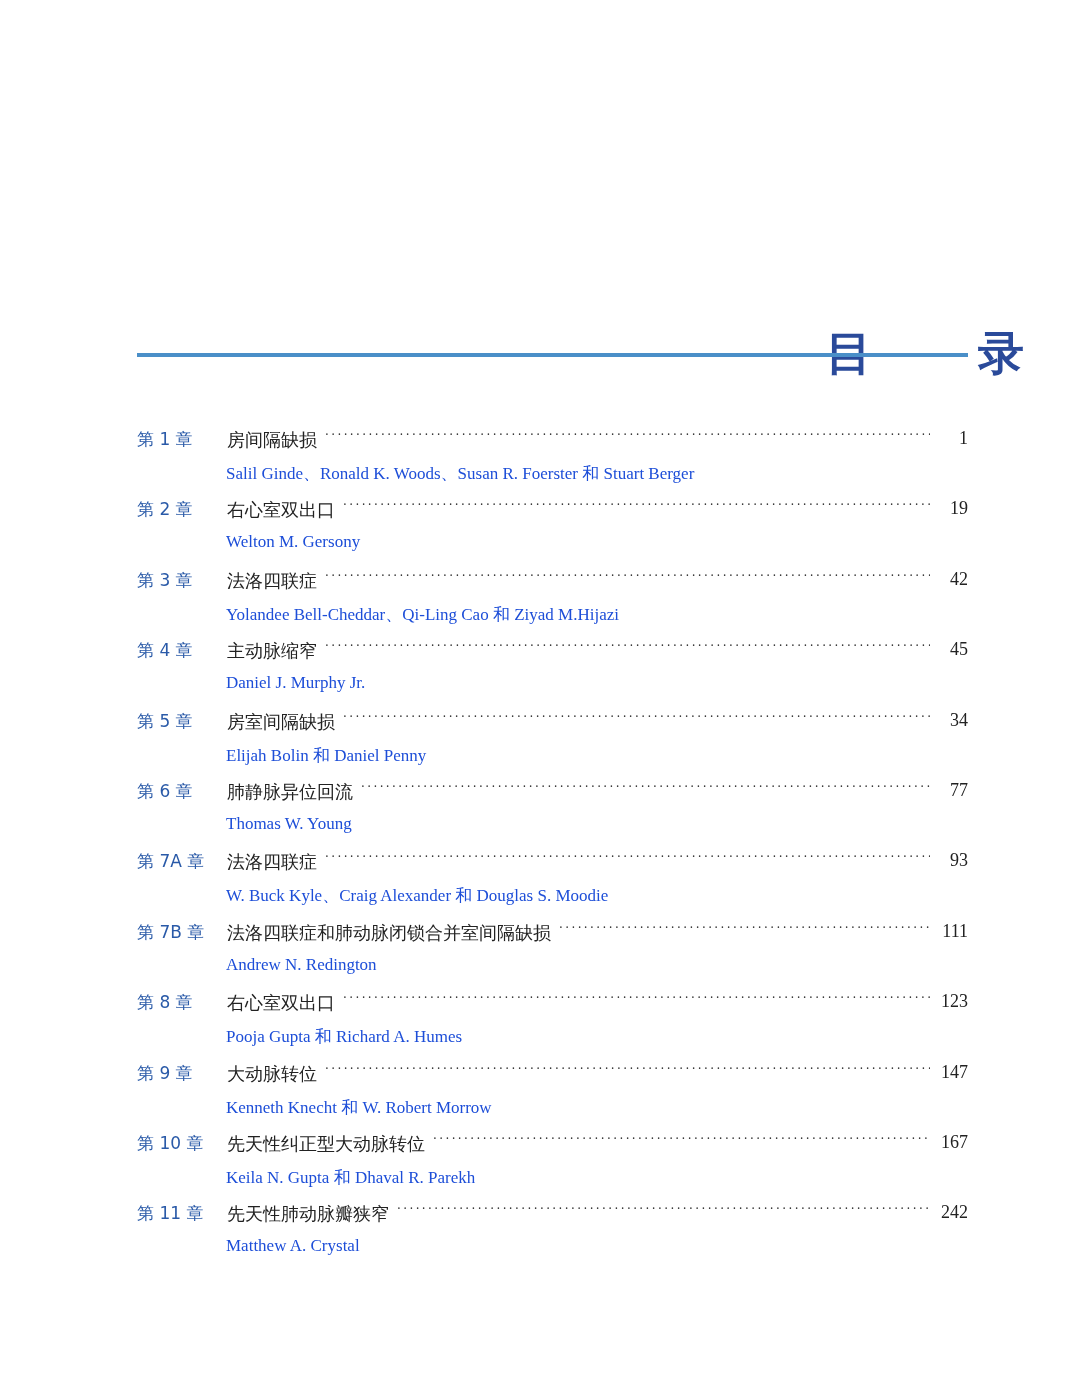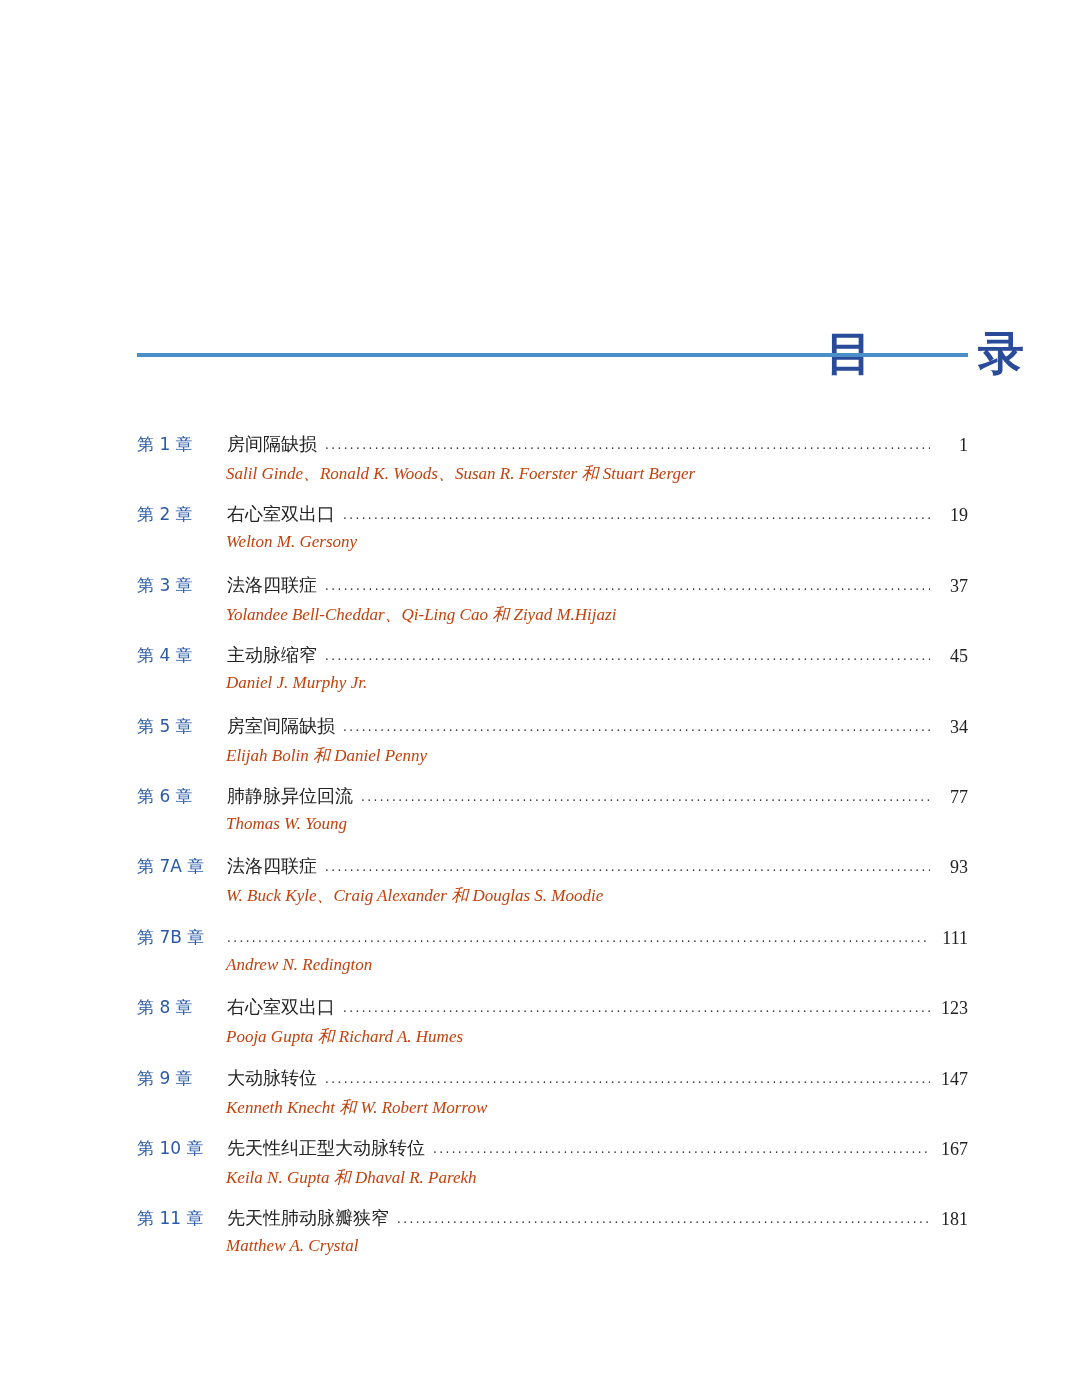--- a/index.html
+++ b/index.html
@@ -10,42 +10,42 @@
       font-size: 46px; color: #2a4a9a; letter-spacing: 45px; line-height: 56px;
       white-space: nowrap;
       margin-top: 41px;
     }
     .rule {
       position: absolute; left: 137px; top: 353px; width: 831px; height: 4px;
       background: #4a8fc8;
     }
     .toc { position: absolute; left: 137px; top: 428px; width: 831px; }
     .entry { height: 70.4px; position: relative; }
-    .line1 { position: absolute; top: 0; left: 0; right: 0; height: 28px; display: flex; align-items: flex-end; }
+    .line1 { position: absolute; top: 0; left: 0; right: 0; height: 28px; display: flex; align-items: flex-start; }
     .chap {
       width: 90px; flex: 0 0 90px; font-family: "DejaVu Sans", sans-serif;
       font-size: 17px; color: #2a5aa8; white-space: nowrap;
     }
     .ctitle {
       font-family: "DejaVu Serif", serif; font-size: 18px; color: #222;
       white-space: nowrap; padding-right: 8px;
     }
     .dots {
       flex: 1 1 auto; overflow: hidden; white-space: nowrap;
       font-family: "DejaVu Serif", serif; font-size: 12px; color: #333;
       letter-spacing: 2.4px; margin-right: 10px;
     }
     .page {
       flex: 0 0 auto; min-width: 28px; text-align: right;
       font-family: "Liberation Serif", serif; font-size: 18px; color: #222;
     }
     .authors {
       position: absolute; top: 34px; left: 89px;
-      font-family: "Liberation Serif", serif; font-style: italic;
-      font-size: 17px; color: #c2410c; white-space: nowrap;
+      font-family: "Liberation Serif", serif; 
+      font-size: 17px; color: #1d4ed8; white-space: nowrap;
     }
   </style>
 </head>
 <body>
 
 <div class="title">目 录</div>
 <div class="rule"></div>
 
 <div class="toc">
   <div class="entry">
@@ -64,21 +64,21 @@
       <span class="dots">··························································································································</span>
       <span class="page">19</span>
     </div>
     <div class="authors">Welton M. Gersony</div>
   </div>
   <div class="entry">
     <div class="line1">
       <span class="chap">第 3 章</span>
       <span class="ctitle">法洛四联症</span>
       <span class="dots">··························································································································</span>
-      <span class="page">37</span>
+      <span class="page">42</span>
     </div>
     <div class="authors">Yolandee Bell-Cheddar、Qi-Ling Cao 和 Ziyad M.Hijazi</div>
   </div>
   <div class="entry">
     <div class="line1">
       <span class="chap">第 4 章</span>
       <span class="ctitle">主动脉缩窄</span>
       <span class="dots">··························································································································</span>
       <span class="page">45</span>
     </div>
@@ -107,20 +107,21 @@
       <span class="chap">第 7A 章</span>
       <span class="ctitle">法洛四联症</span>
       <span class="dots">··························································································································</span>
       <span class="page">93</span>
     </div>
     <div class="authors">W. Buck Kyle、Craig Alexander 和 Douglas S. Moodie</div>
   </div>
   <div class="entry">
     <div class="line1">
       <span class="chap">第 7B 章</span>
+      <span class="ctitle">法洛四联症和肺动脉闭锁合并室间隔缺损</span>
       <span class="dots">··························································································································</span>
       <span class="page">111</span>
     </div>
     <div class="authors">Andrew N. Redington</div>
   </div>
   <div class="entry">
     <div class="line1">
       <span class="chap">第 8 章</span>
       <span class="ctitle">右心室双出口</span>
       <span class="dots">··························································································································</span>
@@ -144,17 +145,17 @@
       <span class="dots">··························································································································</span>
       <span class="page">167</span>
     </div>
     <div class="authors">Keila N. Gupta 和 Dhaval R. Parekh</div>
   </div>
   <div class="entry">
     <div class="line1">
       <span class="chap">第 11 章</span>
       <span class="ctitle">先天性肺动脉瓣狭窄</span>
       <span class="dots">··························································································································</span>
-      <span class="page">181</span>
+      <span class="page">242</span>
     </div>
     <div class="authors">Matthew A. Crystal</div>
   </div>
 </div>
 
 </body></html>

